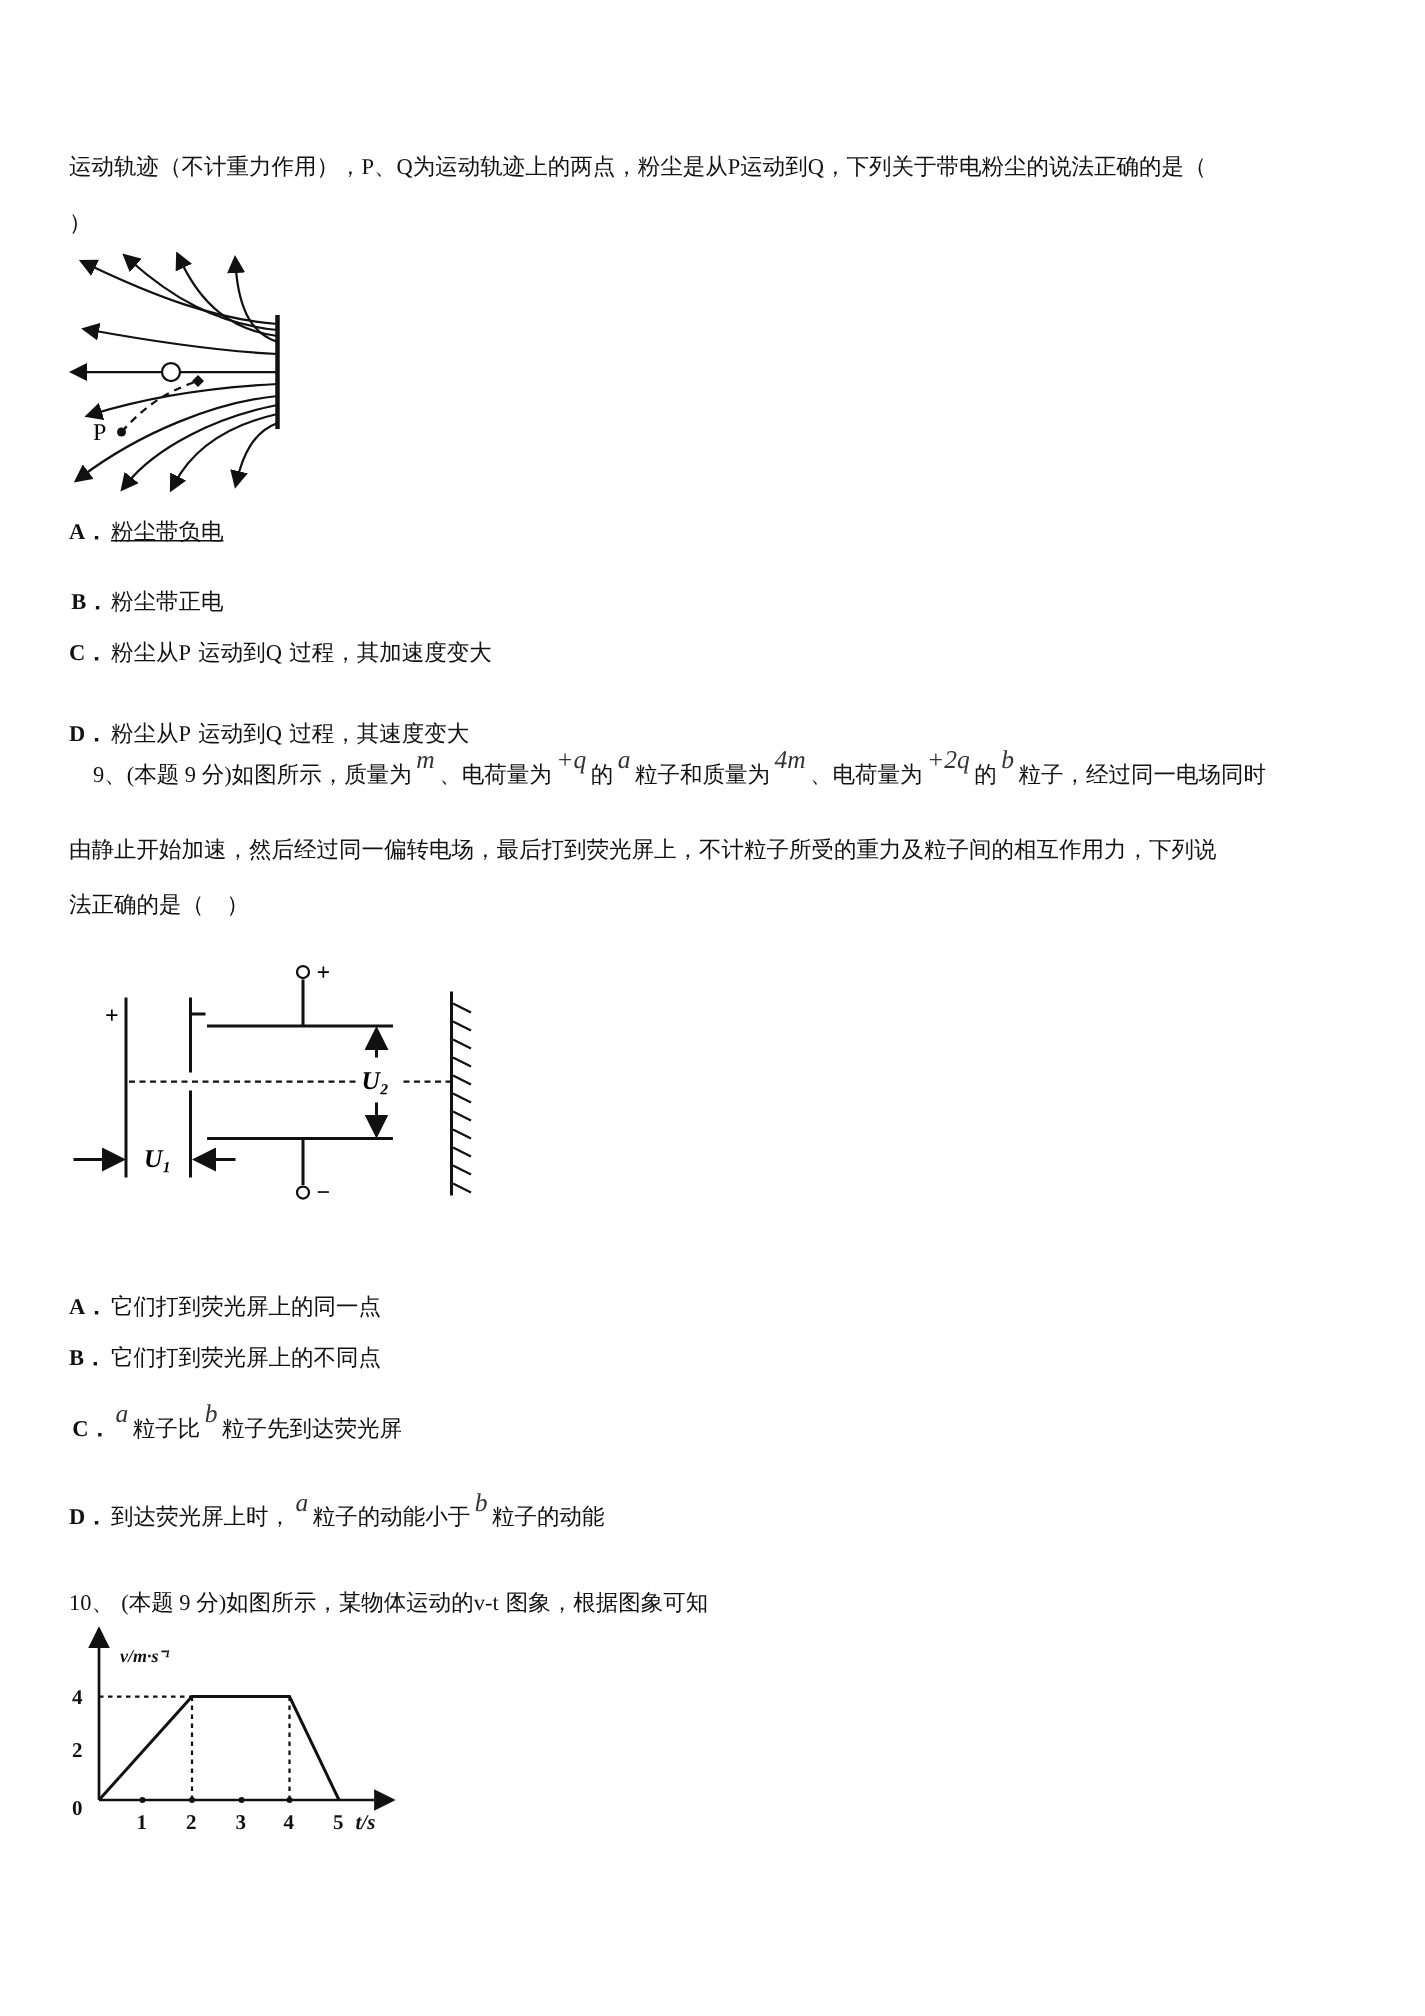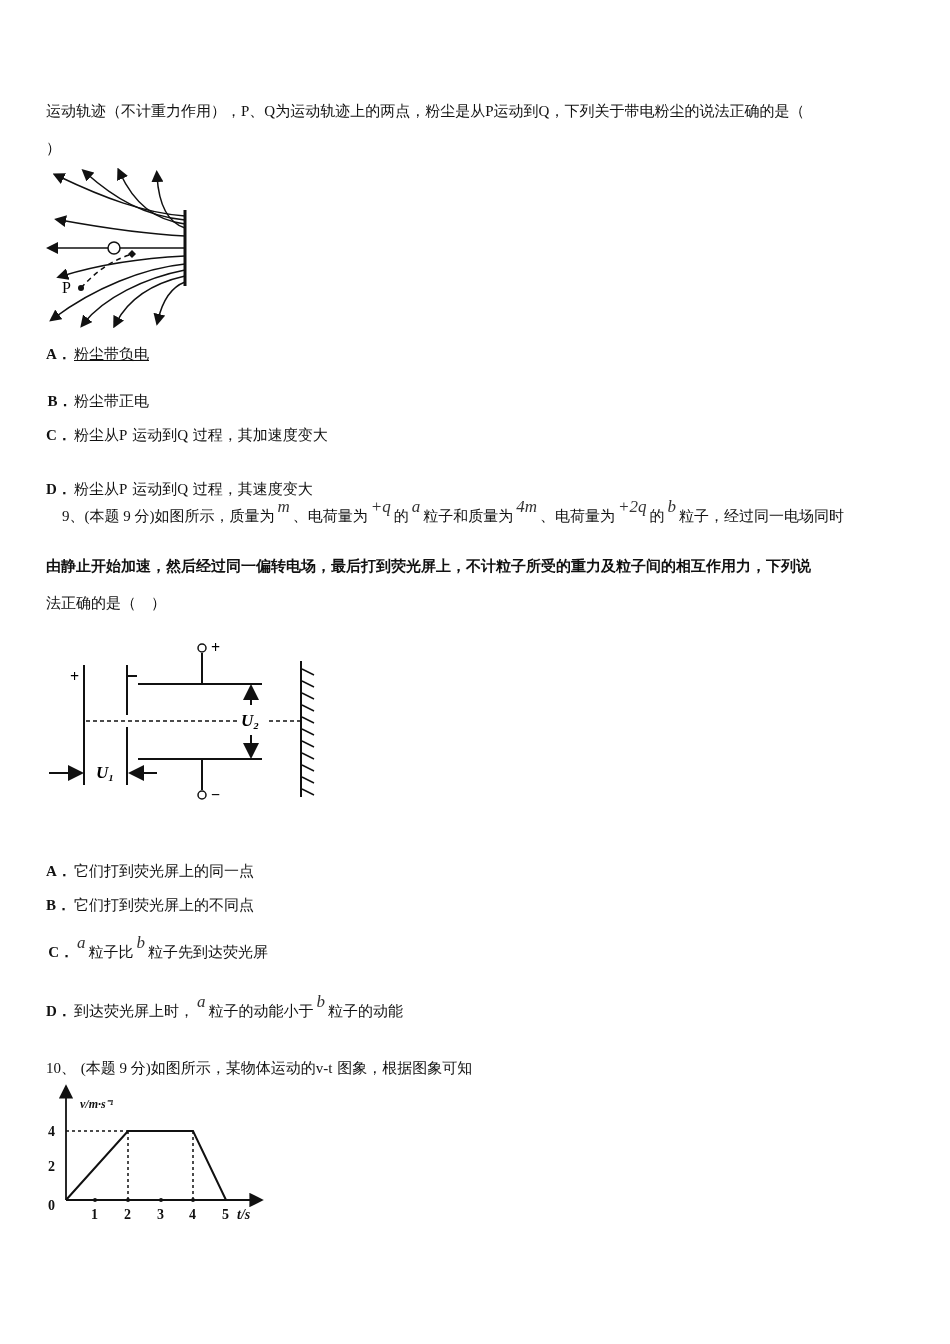--- a/index.html
+++ b/index.html
@@ -45,21 +45,21 @@
   <circle cx="37" cy="120" r="3" fill="#111"></circle>
   <text x="18" y="125" font-size="16">P</text>
 </svg>
 
 <div class="line" style="top:344px;text-decoration:underline;"><span class="opt-letter">A．</span><span>粉尘带负电</span></div>
 <div class="line" style="top:391px;text-align:center;"><span class="opt-letter">B．</span><span>粉尘带正电</span></div>
 <div class="line" style="top:425px;"><span class="opt-letter">C．</span><span>粉尘从</span><span class="b">P</span> <span>运动到</span><span class="b">Q</span> <span>过程，其加速度变大</span></div>
 <div class="line" style="top:459px;margin-top:20px;"><span class="opt-letter">D．</span><span>粉尘从</span><span class="b">P</span> <span>运动到</span><span class="b">Q</span> <span>过程，其速度变大</span></div>
 
 <div class="line" style="top:506px;margin-left:16px;"><span class="b">9、(本题 9 分)</span><span>如图所示，质量为</span><span class="math">m</span><span>、电荷量为</span><span class="math">+q</span><span>的</span><span class="math">a</span><span>粒子和质量为</span><span class="math">4m</span><span>、电荷量为</span><span class="math">+2q</span><span>的</span><span class="math">b</span><span>粒子，经过同一电场同时</span></div>
-<div class="line" style="top:556px;font-weight:bold;">由静止开始加速，然后经过同一偏转电场，最后打到荧光屏上，不计粒子所受的重力及粒子间的相互作用力，下列说</div>
+<div class="line" style="top:556px;">由静止开始加速，然后经过同一偏转电场，最后打到荧光屏上，不计粒子所受的重力及粒子间的相互作用力，下列说</div>
 <div class="line" style="top:593px;">法正确的是（　）</div>
 
 <svg class="fig" style="left:44px;top:625px;" width="280" height="200" viewBox="0 0 280 200">
   <defs>
       <marker id="ar2" markerWidth="8" markerHeight="8" refX="7" refY="4" orient="auto">
         <path d="M0,0 L8,4 L0,8 z" fill="#111"></path>
       </marker>
     </defs>
   <g stroke="#111" stroke-width="2" fill="none">
     <line x1="40" y1="40" x2="40" y2="160"></line>

